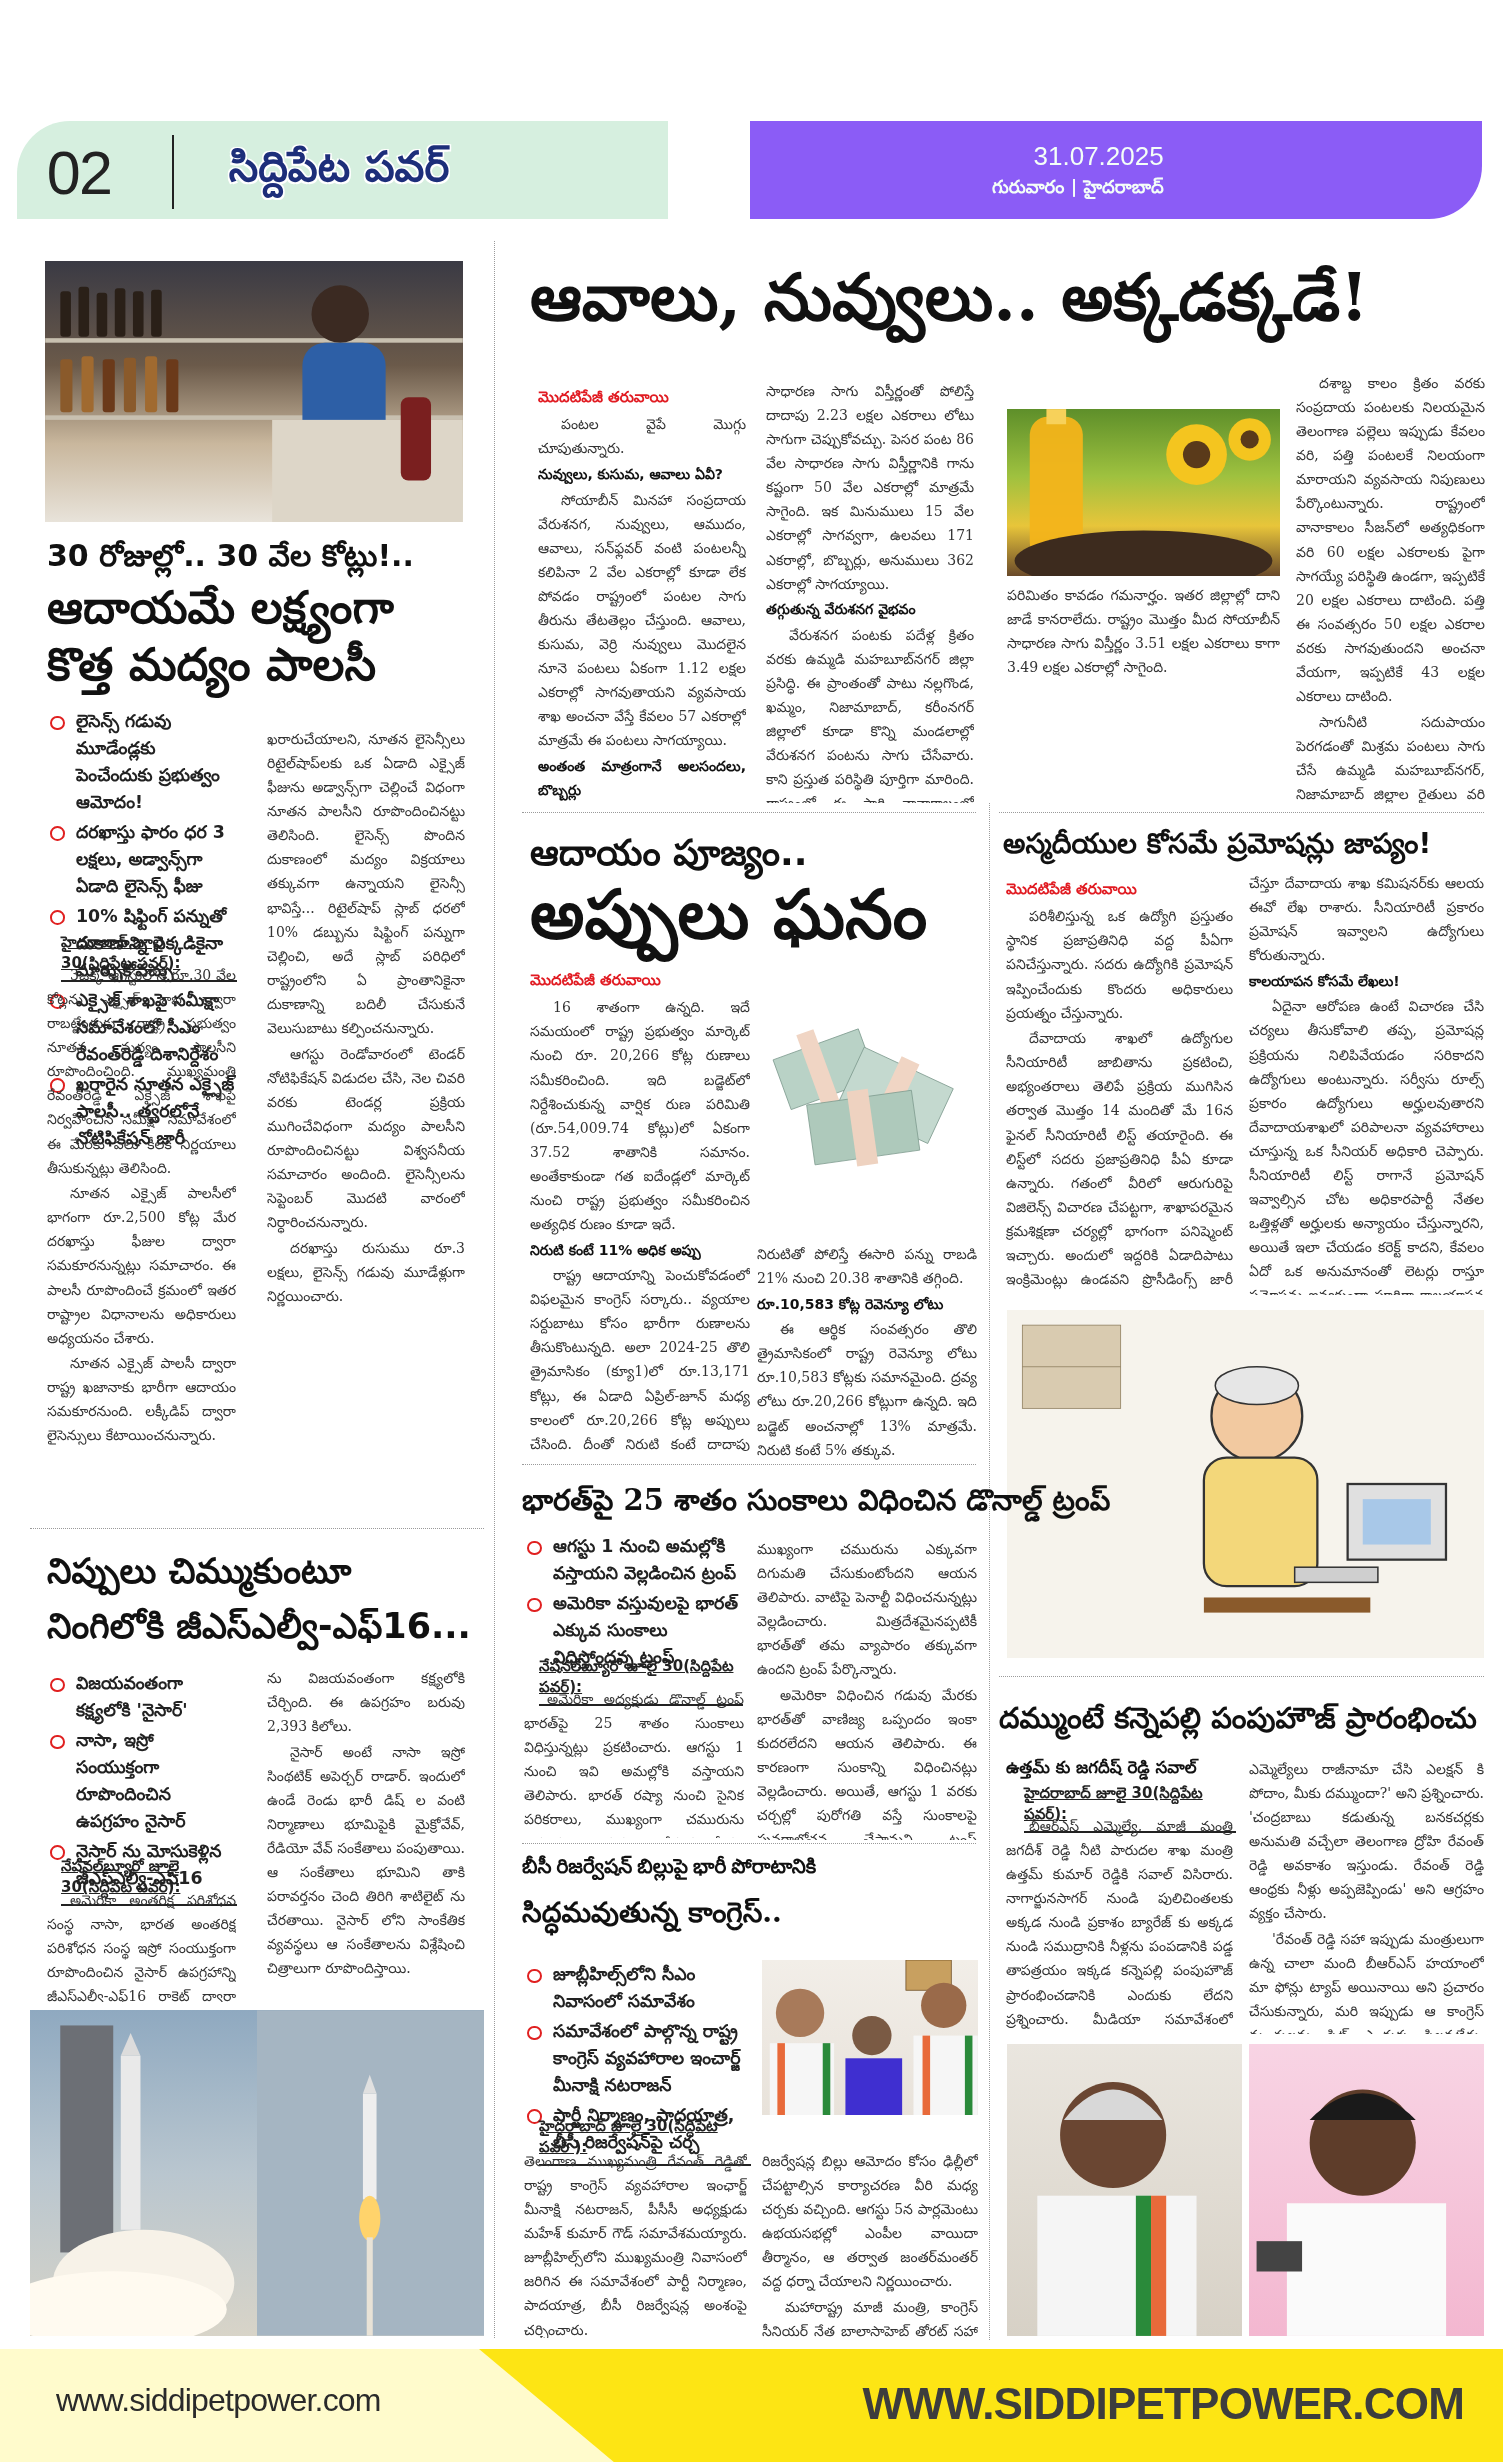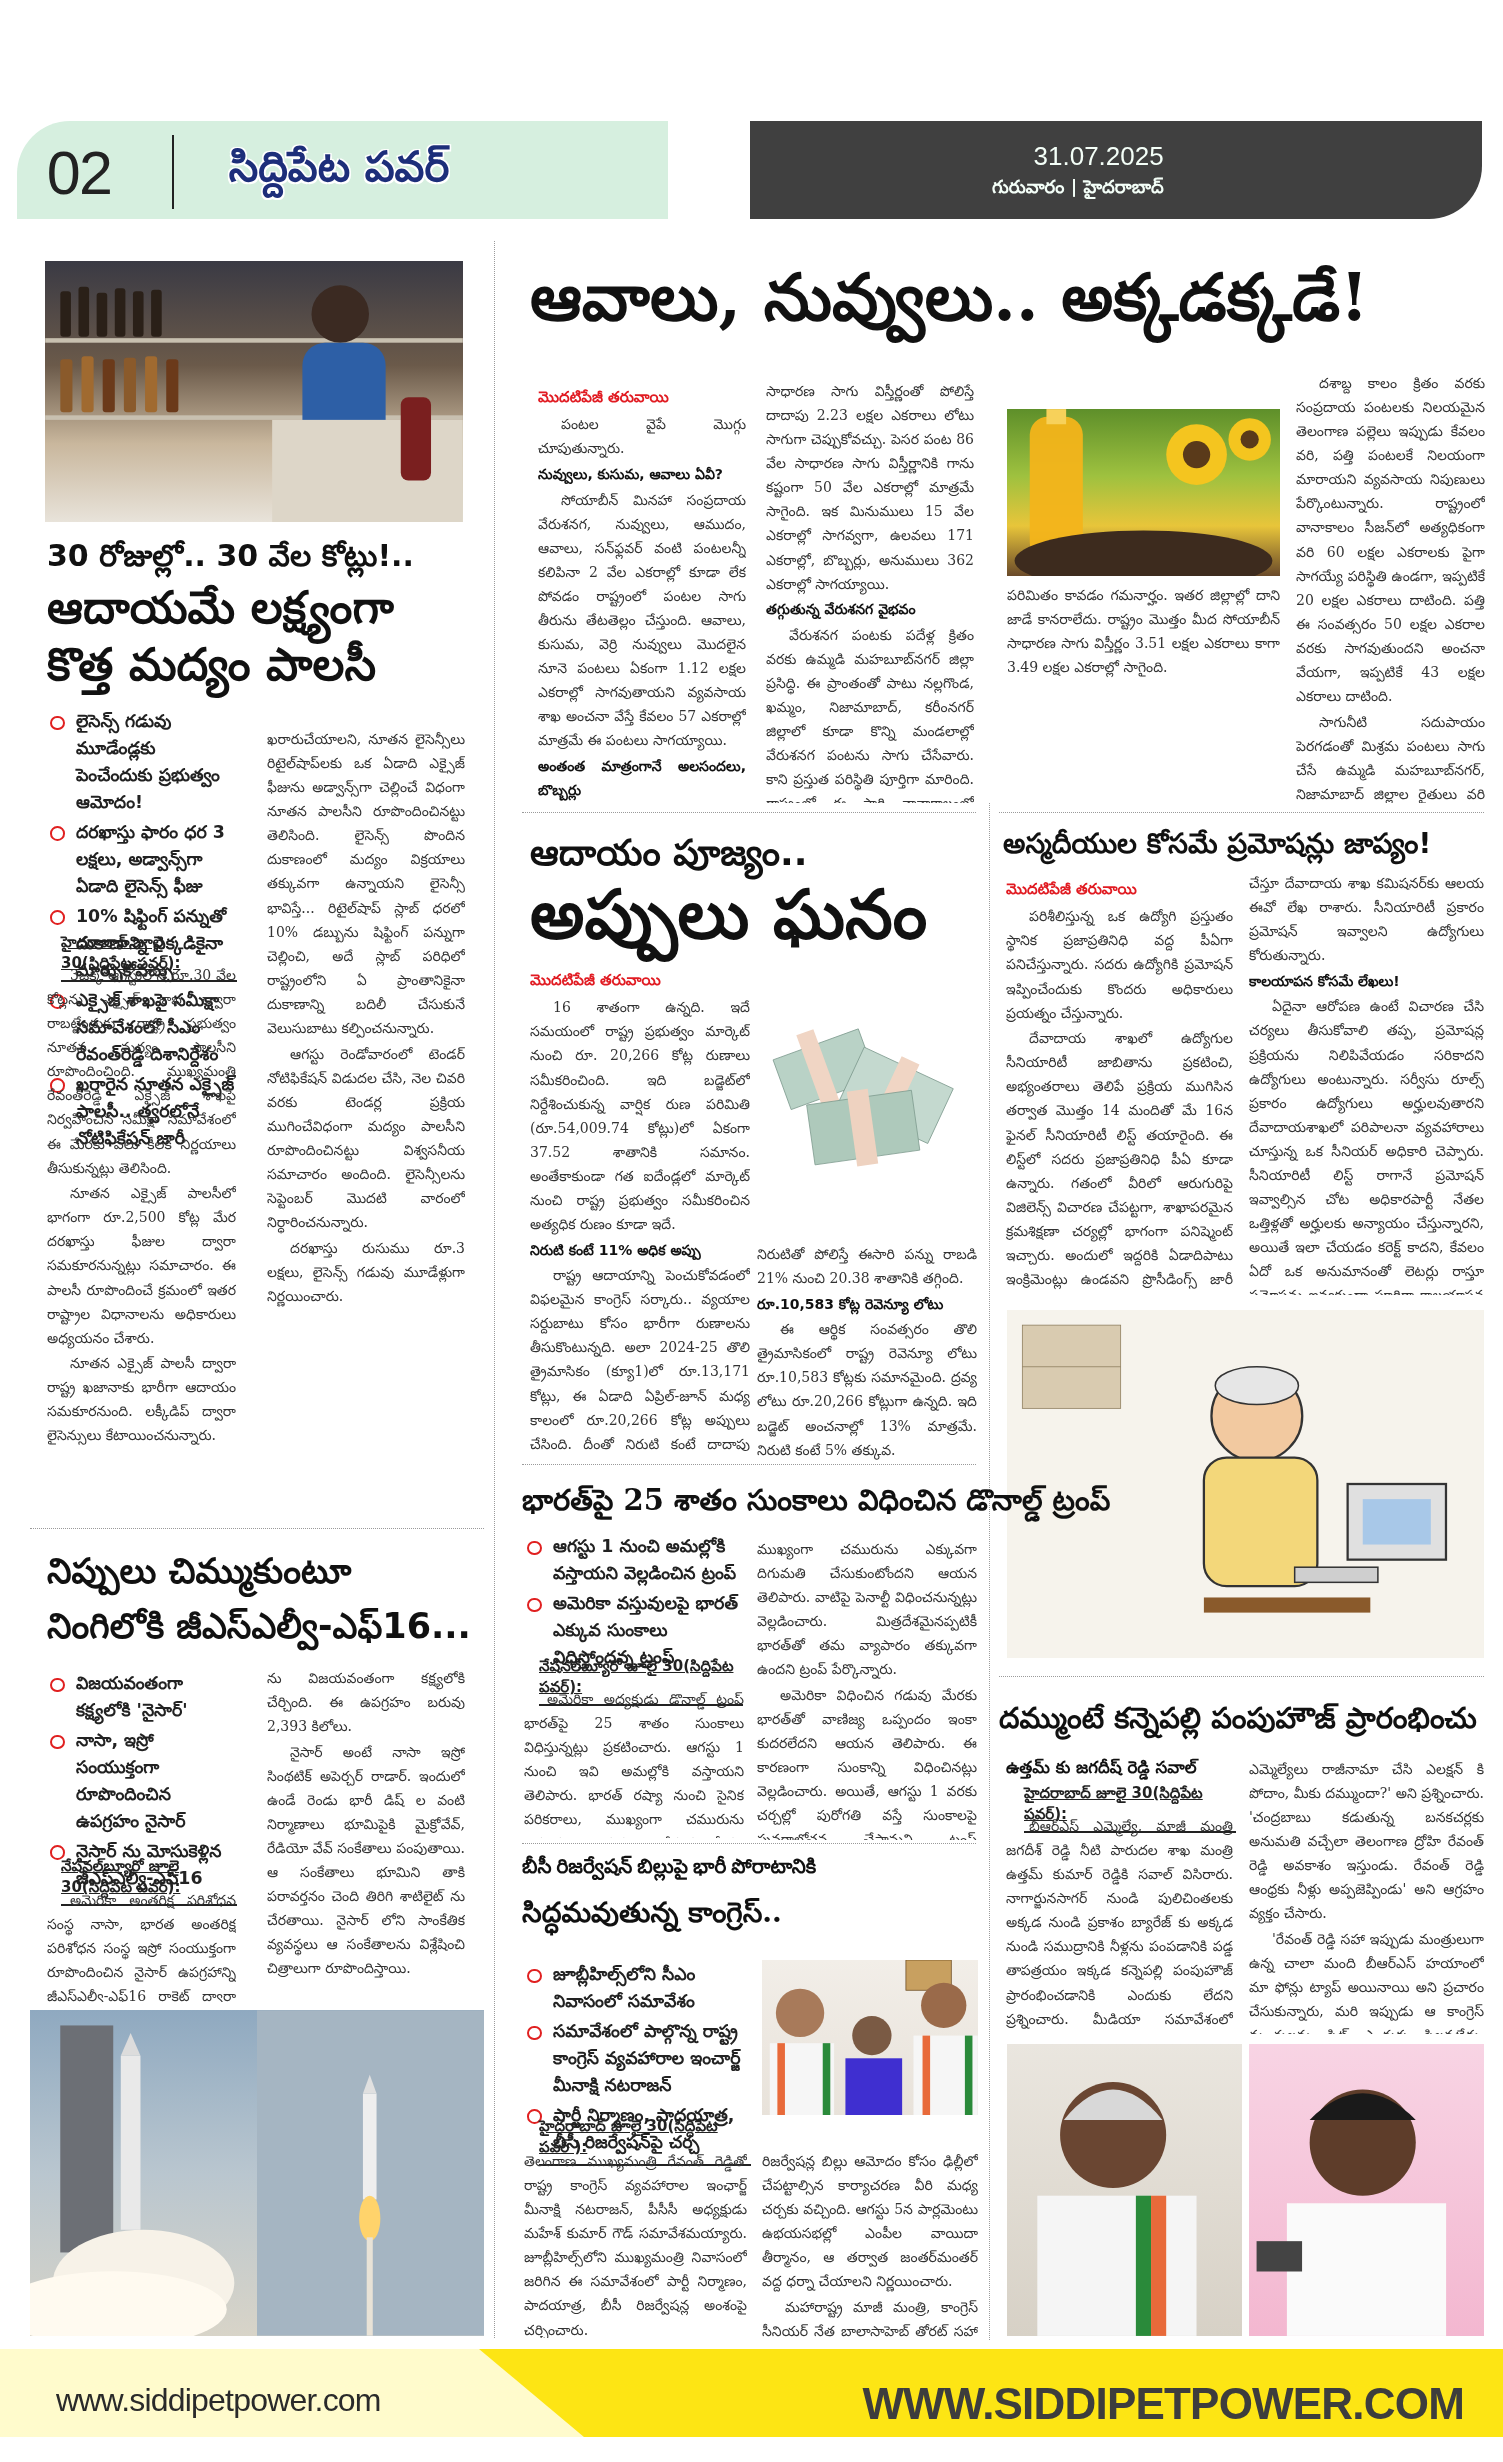--- a/index.html
+++ b/index.html
@@ -5,41 +5,41 @@
   * { box-sizing: border-box; margin: 0; padding: 0; }
   html, body { width: 1503px; height: 2462px; background: #ffffff; overflow: hidden; }
   body { position: relative; font-family: "DejaVu Sans", sans-serif; color: #222; }
 
   
   .masthead { position: absolute; left: 16.7px; top: 121px; width: 1465px; height: 98px; }
   .mh-left { position: absolute; left: 0; top: 0; width: 651px; height: 98px; background: #d6efdf; border-top-left-radius: 53px; }
   .mh-page { position: absolute; left: 30px; top: 16.7px; font-family: "Liberation Sans", sans-serif; font-size: 61px; font-weight: 300; color: #222; letter-spacing: -1.5px; }
   .mh-sep { position: absolute; left: 155px; top: 13.6px; width: 2.3px; height: 74px; background: #222; }
   .mh-title { position: absolute; left: 212px; top: 21px; font-family: "DejaVu Sans", sans-serif; font-size: 42px; font-weight: 900; color: #1d2e7a; text-shadow: 1.5px 1.5px 0 #fff, -1.5px -1.5px 0 #fff, 1.5px -1.5px 0 #fff, -1.5px 1.5px 0 #fff; }
-  .mh-right { position: absolute; left: 733px; top: 0; width: 732px; height: 98px; background: #404040; border-bottom-right-radius: 53px; }
+  .mh-right { position: absolute; left: 733px; top: 0; width: 732px; height: 98px; background: #8b5cf6; border-bottom-right-radius: 53px; }
   .mh-date { position: absolute; right: 318px; top: 19.7px; font-family: "Liberation Sans", sans-serif; font-size: 26px; color: #f4fff8; font-weight: 300; }
   .mh-day { position: absolute; right: 318px; top: 55px; font-size: 18px; color: #f4fff8; font-weight: bold; }
 
   .vline { position: absolute; border-left: 1.5px dotted #9a9a9a; }
   .hline { position: absolute; border-top: 1.5px dotted #9a9a9a; }
 
   
   .photo { position: absolute; overflow: hidden; }
   .headline { position: absolute; font-weight: 900; color: #111; line-height: 1.12; }
   .bullets { position: absolute; list-style: none; }
   .bullets li { position: relative; padding-left: 29px; font-size: 17.4px; font-weight: bold; line-height: 1.55; color: #222; margin-bottom: 3px; }
   .bullets li::before { content: ""; position: absolute; left: 3px; top: 7.6px; width: 10.6px; height: 10.6px; border: 2.3px solid #e02020; border-radius: 50%; }
   .dateline { position: absolute; font-size: 15px; font-weight: bold; text-decoration: underline; color: #222; padding-bottom: 4.5px; border-bottom: 2.3px solid #222; }
   .body-text { position: absolute; font-family: "DejaVu Serif", serif; font-size: 14px; line-height: 1.72; color: #333; text-align: justify; }
   .body-text p { text-indent: 23px; margin-bottom: 1.5px; }
   .body-text .sub { font-family: "DejaVu Sans", sans-serif; font-weight: bold; color: #111; text-indent: 0; }
   .kicker { font-family: "DejaVu Sans", sans-serif; color: #e11b22; font-weight: bold; font-size: 15px; text-indent: 0 !important; margin-bottom: 4.5px; margin-top: 6px; }
 
   
-  .footer { position: absolute; left: 0; top: 2349px; width: 1503px; height: 88px; background: #fffbcc; overflow: hidden; }
+  .footer { position: absolute; left: 0; top: 2349px; width: 1503px; height: 114px; background: #fffbcc; overflow: hidden; }
   .footer-band { position: absolute; left: 0; top: 0; width: 1503px; height: 114px; background: #fde514; clip-path: polygon(479px 0, 1503px 0, 1503px 114px, 615px 114px); }
   .footer-left { position: absolute; left: 56px; top: 33px; font-family: "Liberation Sans", sans-serif; font-size: 32px; color: #2a2a2a; letter-spacing: -0.8px; }
   .footer-right { position: absolute; right: 39px; top: 30px; font-family: "Liberation Sans", sans-serif; font-size: 44px; font-weight: bold; color: #3d3d3d; letter-spacing: -0.8px; }
 </style>
 </head>
 <body>
 
 <header class="masthead">
   <div class="mh-left">
     <span class="mh-page">02</span>

